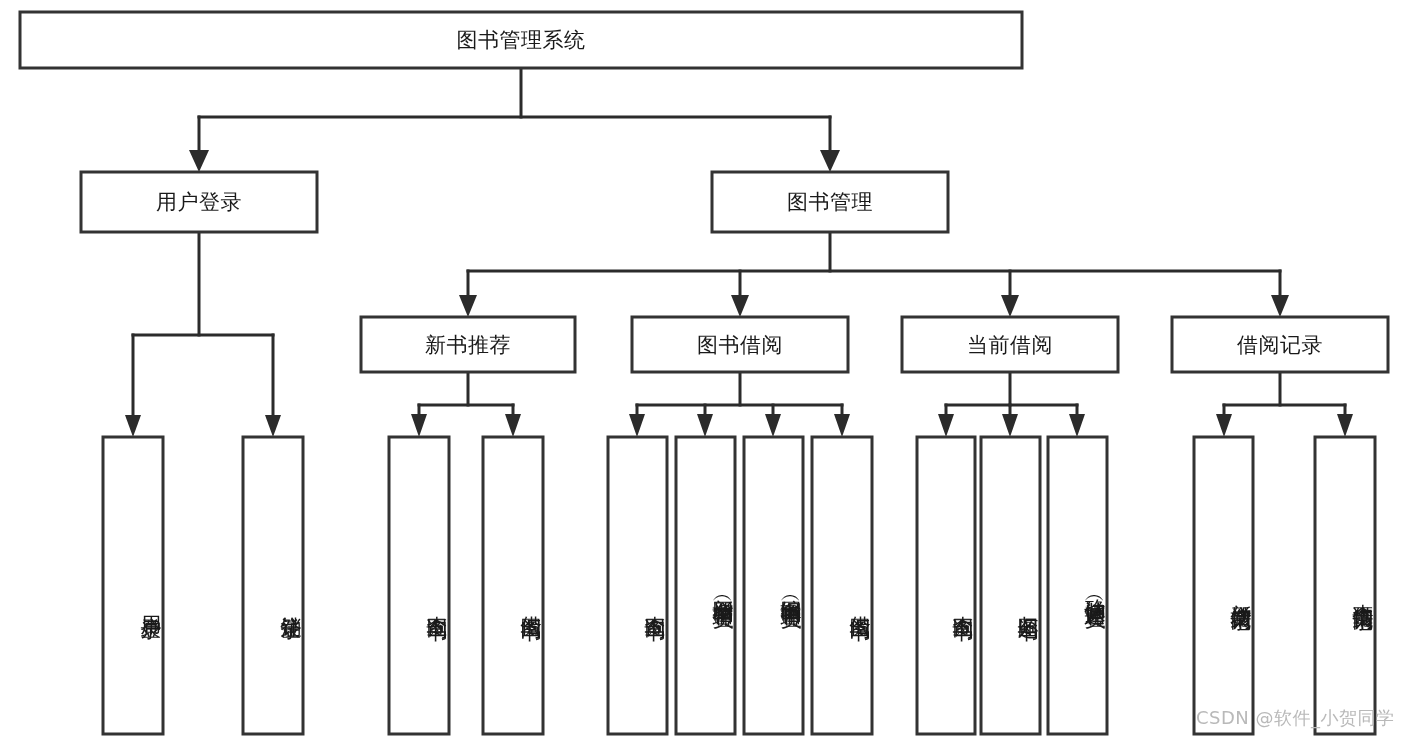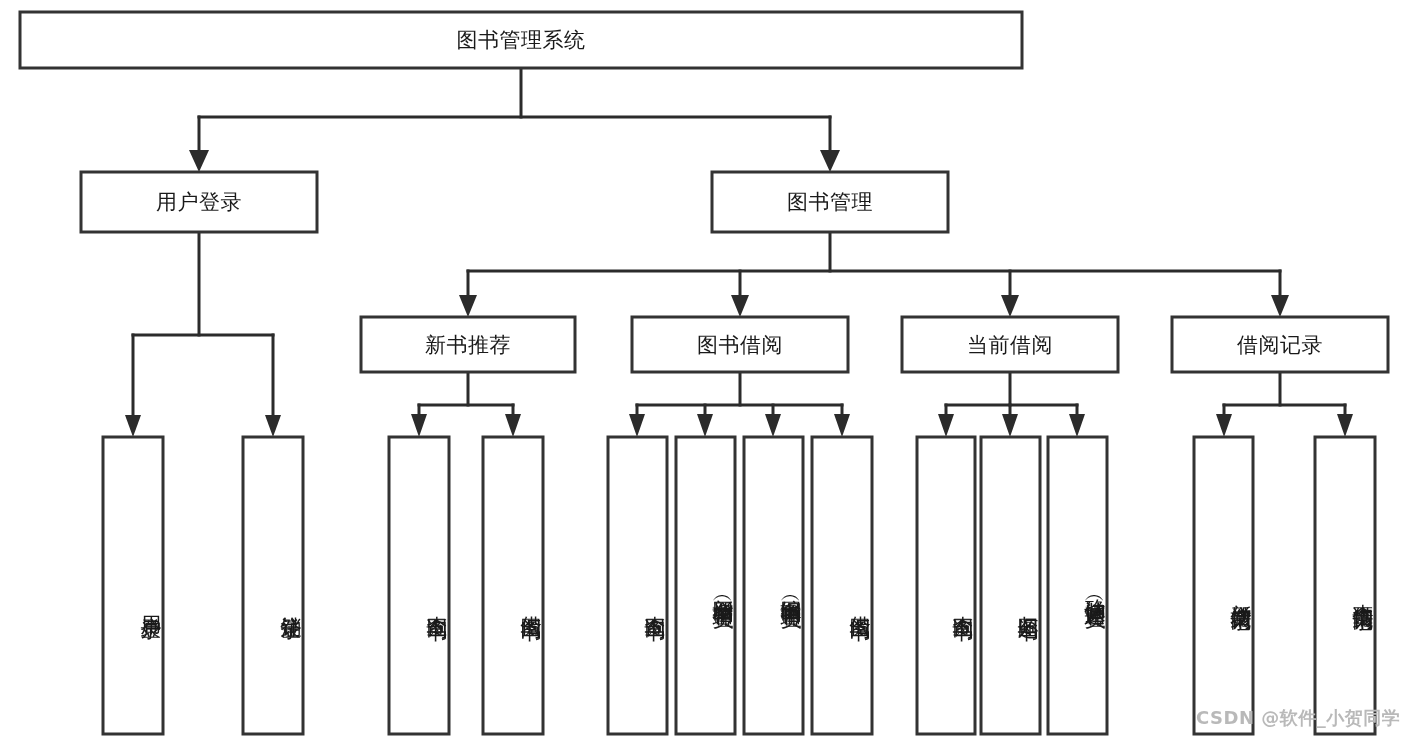--- a/index.html
+++ b/index.html
@@ -202,15 +202,15 @@
   <div class="vnode-label" style="left:608px; top:469px; width:59px; height:265px;">查询图书</div>
   <div class="vnode-label" style="left:676px; top:443px; width:59px; height:291px;">新增图书（管理员）</div>
   <div class="vnode-label" style="left:744px; top:443px; width:59px; height:291px;">编辑图书（管理员）</div>
   <div class="vnode-label" style="left:812px; top:469px; width:60px; height:265px;">借阅图书</div>
   <div class="vnode-label" style="left:917px; top:469px; width:58px; height:265px;">查询图书</div>
   <div class="vnode-label" style="left:981px; top:469px; width:59px; height:265px;">归还图书</div>
   <div class="vnode-label" style="left:1048px; top:443px; width:59px; height:291px;">确认归还（管理员）</div>
   <div class="vnode-label" style="left:1194px; top:449px; width:59px; height:285px;">新增借阅记录</div>
   <div class="vnode-label" style="left:1315px; top:449px; width:60px; height:285px;">查询借阅记录</div>
 
-  <div class="watermark" style="left:1196px; top:706px;font-weight:bold;">CSDN @软件_小贺同学</div>
+  <div class="watermark" style="left:1196px; top:706px;">CSDN @软件_小贺同学</div>
 
 </div>
 
 </body></html>

